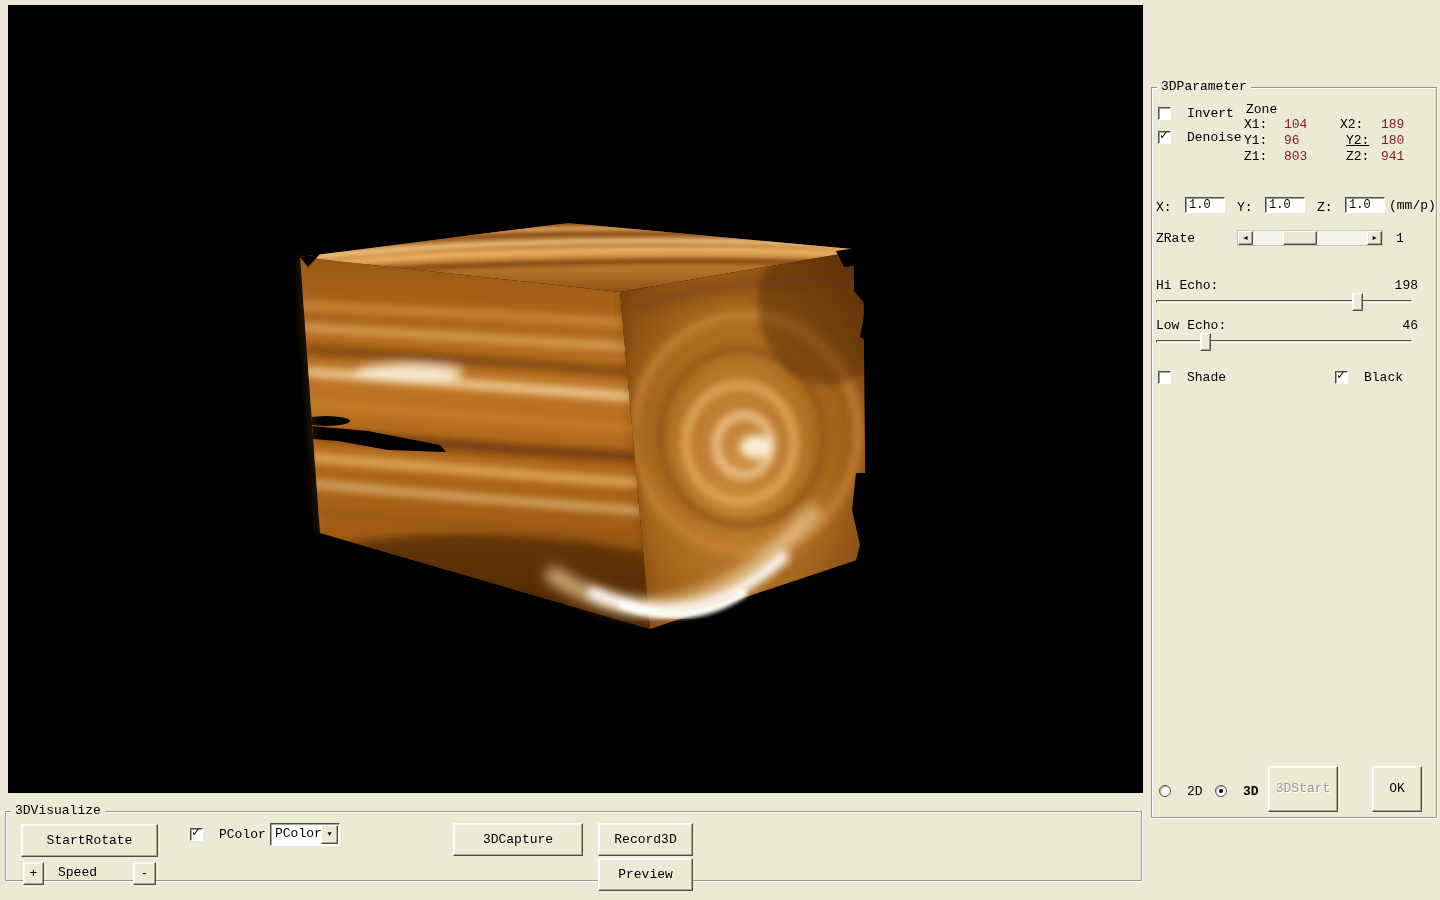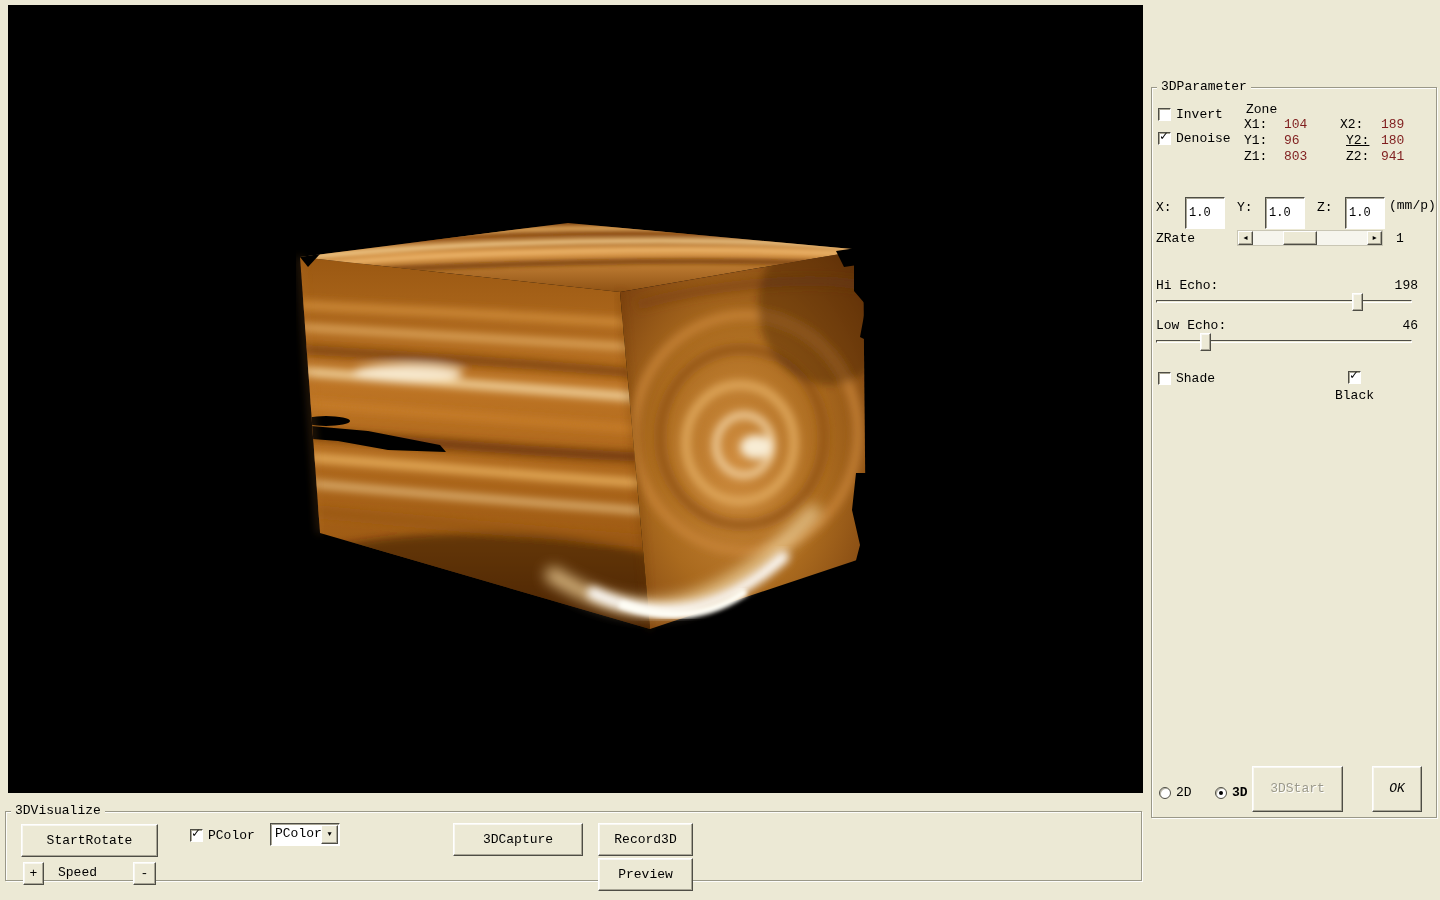--- a/index.html
+++ b/index.html
@@ -31,24 +31,24 @@
     box-shadow: inset -1px -1px 0 #a9a696, inset 1px 1px 0 #f8f7f1;
     display:flex; align-items:center; justify-content:center;
     font:inherit; color:#000; white-space:nowrap;
   }
   .btn.disabled { color:#9c9a8b; text-shadow:1px 1px 0 #fff; }
 
   .tfield {
     position:absolute; background:#fff; color:#000;
     border:1px solid; border-color:#4e4d45 #ffffff #ffffff #4e4d45;
     box-shadow: inset 1px 1px 0 #a9a696;
-    font:inherit; font-size:12px; padding:1px 3px; width:40px; height:32px;
-  }
-
-  .chk-row { position:absolute; display:flex; align-items:center; gap:5px; height:15px; cursor:pointer; }
+    font:inherit; font-size:12px; padding:1px 3px; width:40px; height:16px;
+  }
+
+  .chk-row { position:absolute; display:flex; align-items:flex-start; gap:16px; height:15px; cursor:pointer; }
   .cb {
     width:13px; height:13px; background:#fff; position:relative; flex:none;
     border:1px solid; border-color:#4e4d45 #ffffff #ffffff #4e4d45;
     box-shadow: inset 1px 1px 0 #a9a696;
   }
   .cb.checked::after { content:"✓"; position:absolute; left:1px; top:-3px; font-size:13px; font-weight:bold; color:#000; }
   .rb {
     width:12px; height:12px; border-radius:50%; background:#fff; position:relative; flex:none;
     border:1px solid #4e4d45; box-shadow: inset 1px 1px 0 #b9b6a7;
   }
@@ -261,35 +261,35 @@
   <span class="lbl" style="right:18px; top:231px;">46</span>
   <div class="trackbar" style="left:4px; top:245px; width:256px;">
     <div class="tb-line"></div>
     <div class="tb-thumb" style="left:44px;"></div>
   </div>
 
   <div class="chk-row" style="left:6px; top:283px;">
     <span class="cb"></span>
     <span>Shade</span>
   </div>
-  <div class="chk-row" style="left:183px; top:283px;flex-direction:column;">
+  <div class="chk-row" style="left:183px; top:283px;">
     <span class="cb checked"></span>
     <span>Black</span>
   </div>
 
   <div class="chk-row" style="left:7px; top:697px;">
     <span class="rb"></span>
     <span>2D</span>
   </div>
   <div class="chk-row" style="left:63px; top:697px;font-weight:bold;">
     <span class="rb selected"></span>
     <span>3D</span>
   </div>
-  <div class="btn disabled" style="left:100px; top:678px; width:91px; height:46px;">3DStart</div>
-  <div class="btn" style="left:220px; top:678px; width:50px; height:46px;font-style:italic;">OK</div>
+  <div class="btn disabled" style="left:116px; top:678px; width:70px; height:46px;">3DStart</div>
+  <div class="btn" style="left:220px; top:678px; width:50px; height:46px;">OK</div>
 </div>
 
 <div class="groupbox" style="left:5px; top:811px; width:1137px; height:70px;">
   <span class="legend">3DVisualize</span>
 
   <div class="btn" style="left:15px; top:12px; width:137px; height:33px;">StartRotate</div>
 
   <div class="chk-row" style="left:184px; top:16px;">
     <span class="cb checked"></span>
     <span>PColor</span>

